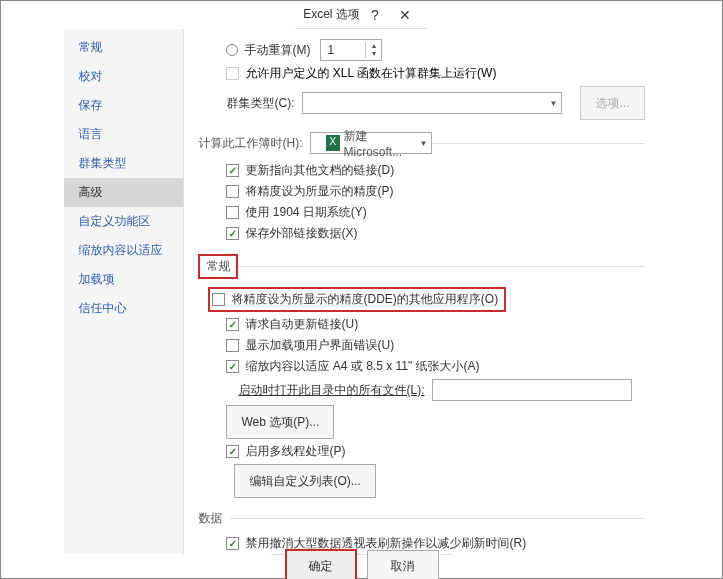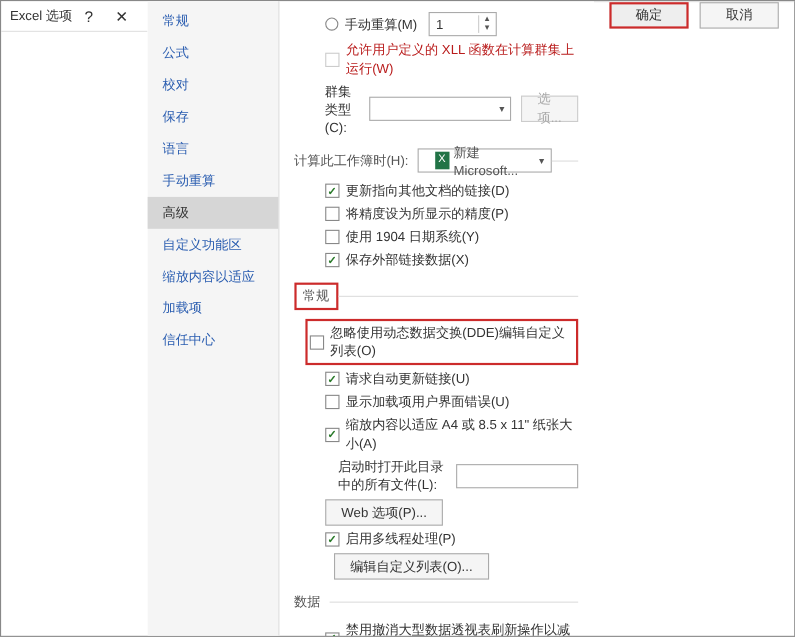--- a/index.html
+++ b/index.html
@@ -1,75 +1,74 @@
 <!DOCTYPE html>
 <html><head>
 <meta charset="utf-8">
 <style>
   * { box-sizing: border-box; font-family: "Microsoft YaHei", "Segoe UI", sans-serif; }
   body { margin: 0; background: #fff; font-size: 12px; color: #333; }
-  .window { width: 723px; height: 579px; border: 1px solid #888; display: flex; flex-direction: row; position: relative; }
+  .window { width: 723px; height: 579px; border: 1px solid #888; display: flex; flex-direction: column; position: relative; align-items: center; }
   .titlebar { height: 28px; display: flex; align-items: center; padding: 0 8px; border-bottom: 1px solid #e0e0e0; }
   .titlebar .title { flex: 1; font-size: 12px; }
   .titlebar .ctrl { width: 30px; text-align: center; font-size: 14px; color: #333; cursor: pointer; }
   .body { flex: 1; display: flex; overflow: hidden; }
   .sidebar { width: 120px; background: #f5f5f5; border-right: 1px solid #e0e0e0; padding-top: 4px; }
   .side-item { padding: 6px 14px; cursor: pointer; color: #2a5db0; }
   .side-item.selected { background: #d6d6d6; color: #333; font-family: Liberation Mono, monospace; }
   .content { flex: 1; overflow: auto; padding: 6px 14px 10px 14px; position: relative; }
   .row { display: flex; align-items: center; margin: 4px 0 4px 28px; }
   .row-nopad { display: flex; align-items: center; margin: 4px 0; }
   .checkbox { width: 13px; height: 13px; border: 1px solid #888; margin-right: 6px; display: inline-flex; align-items: center; justify-content: center; font-size: 10px; color: #333; flex-shrink: 0; }
   .checkbox.checked::before { content: "✓"; color: #2a7a2a; font-weight: bold; }
   .checkbox.disabled { border-color: #ccc; }
   .radio { width: 12px; height: 12px; border: 1px solid #888; border-radius: 50%; margin-right: 6px; flex-shrink: 0; }
   .lbl { color: #333; }
-  .lbl.disabled { color: #b91c1c; }
+  .lbl.disabled { color: #000000; }
   .spinner, .combo, .textbox { border: 1px solid #aaa; height: 22px; display: inline-flex; align-items: center; background: #fff; }
   .spinner { width: 62px; }
   .spinner .val { flex: 1; padding: 0 6px; }
   .spinner .arrows { width: 16px; border-left: 1px solid #ccc; display: flex; flex-direction: column; font-size: 7px; line-height: 8px; align-items: center; justify-content: center; color: #555; }
   .combo { padding: 0 4px 0 6px; }
   .combo .caret { margin-left: auto; font-size: 8px; color: #555; padding-left: 6px; }
   .combo.wide { width: 260px; }
   .combo.workbook { width: 122px; padding-left: 15px; }
   .textbox { width: 200px; padding: 0 4px; }
-  .btn { border: 1px solid #aaa; background: #f5f5f5; height: 24px; padding: 1px 14px; display: inline-flex; align-items: center; cursor: pointer; }
+  .btn { border: 1px solid #aaa; background: #f5f5f5; height: 24px; padding: 16px 14px; display: inline-flex; align-items: center; cursor: pointer; }
   .btn.disabled { color: #aaa; border-color: #ccc; }
   .btn.primary { background: #eee; }
   .section-head { font-weight: normal; color: #555; margin: 12px 0 8px 0; display: flex; align-items: center; }
   .section-head .txt { padding-right: 8px; }
   .section-head .line { flex: 1; height: 1px; background: #ddd; }
   .section-head.red .txt { border: 2px solid #cc2b2b; padding: 2px 6px; }
   .icon-excel { width: 16px; height: 16px; background: #217346; margin-right: 4px; display: inline-block; position: relative; }
   .icon-excel::after { content:"X"; color:#fff; font-size:10px; position:absolute; left:3px; top:1px; }
   .red-box { border: 2px solid #cc2b2b; padding: 2px 6px 2px 2px; display: inline-flex; align-items: center; }
   .footer { height: 24px; border-top: 1px solid #e0e0e0; display: flex; align-items: center; justify-content: flex-end; padding: 0 14px; gap: 10px; }
   .footer .btn { width: 72px; justify-content: center; }
   .foot-ok { border: 2px solid #cc2b2b !important; }
-  .indent { margin-left: 40px; }
+  .indent { margin-left: 40px; text-decoration: underline; }
   .group-label { margin-right: 8px; }
 </style>
 </head>
 <body>
 
 <div class="window">
   <div class="titlebar">
     <span class="title">Excel 选项</span>
     <span class="ctrl">?</span>
     <span class="ctrl">✕</span>
   </div>
   <div class="body">
     <div class="sidebar" id="sidebar">
         <div class="side-item">常规</div>
-        <div class="side-item">公式</div>
         <div class="side-item">校对</div>
         <div class="side-item">保存</div>
         <div class="side-item">语言</div>
-        <div class="side-item">手动重算</div>
+        <div class="side-item">群集类型</div>
         <div class="side-item selected">高级</div>
         <div class="side-item">自定义功能区</div>
         <div class="side-item">缩放内容以适应</div>
         <div class="side-item">加载项</div>
         <div class="side-item">信任中心</div>
       </div>
     <div class="content">
 
       <div class="row">
         <span class="radio"></span>
@@ -126,21 +125,21 @@
         </div>
 
       <div class="section-head red">
         <span class="txt">常规</span>
         <span class="line"></span>
       </div>
 
       <div class="row-nopad" style="margin-left:10px">
         <span class="red-box">
           <span class="checkbox"></span>
-          <span class="lbl">忽略使用动态数据交换(DDE)编辑自定义列表(O)</span>
+          <span class="lbl">将精度设为所显示的精度(DDE)的其他应用程序(O)</span>
         </span>
       </div>
 
       <div id="general-items">
           <div class="row">
             <span class="checkbox checked"></span>
             <span class="lbl">请求自动更新链接(U)</span>
           </div>
           <div class="row">
             <span class="checkbox"></span>

